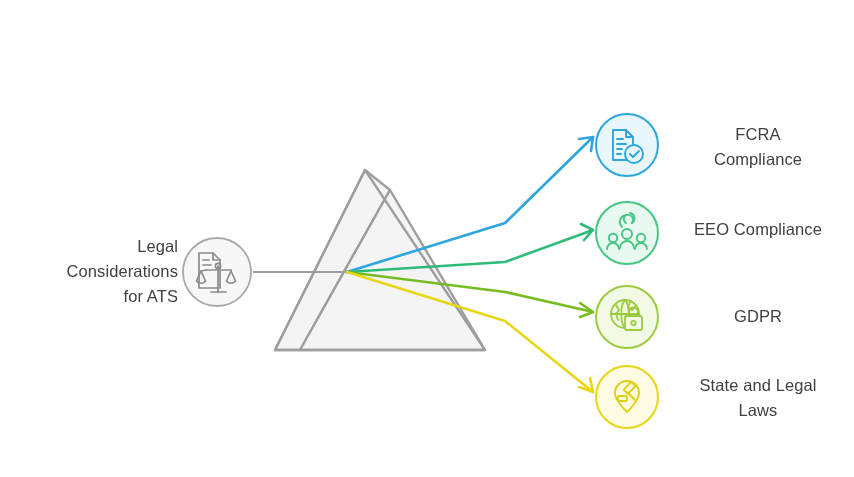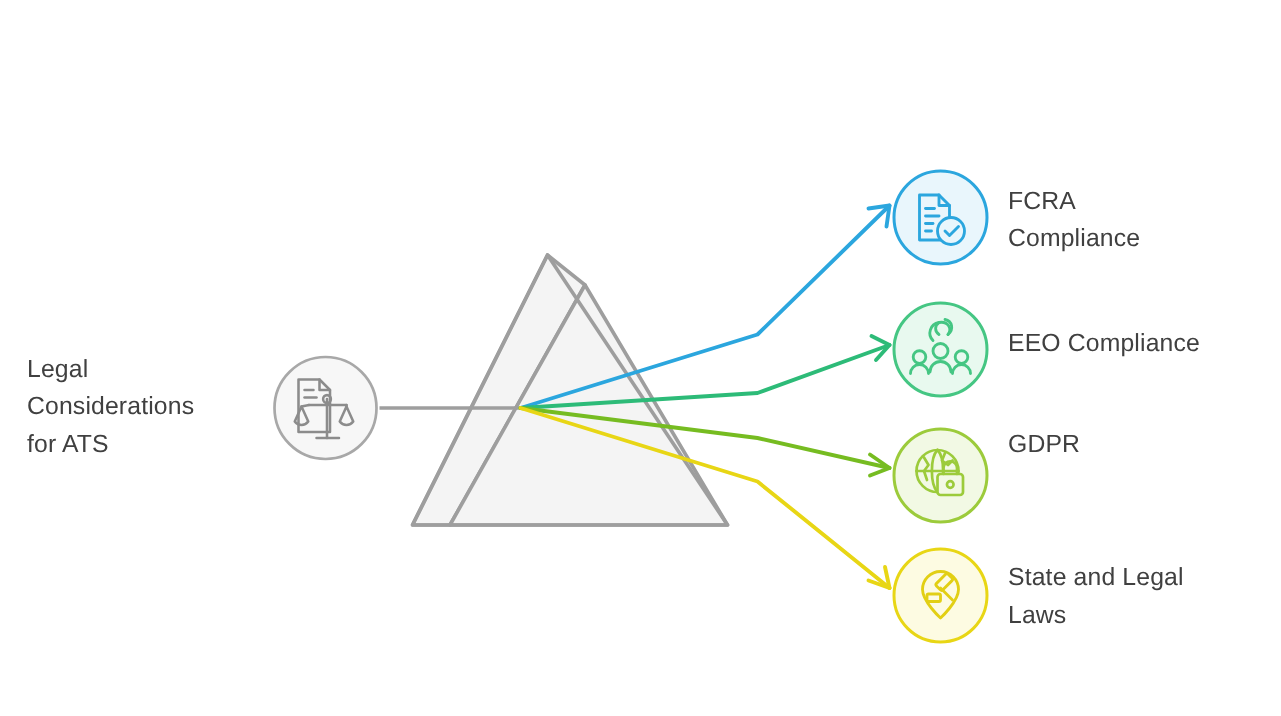--- a/index.html
+++ b/index.html
@@ -30,30 +30,30 @@
     color: #404040;
     font-size: 16.5px;
     line-height: 25px;
     letter-spacing: 0.1px;
     white-space: pre-line;
   }
   #source-label {
     left: 18px;
     top: 234px;
     width: 160px;
-    text-align: left;
+    text-align: right;
   }
   .branch-label {
     left: 672px;
     width: 172px;
-    text-align: left;
+    text-align: center;
   }
   #branch-label-0 { top: 122px; }
   #branch-label-1 { top: 217px; }
-  #branch-label-2 { top: 284px; }
+  #branch-label-2 { top: 304px; }
   #branch-label-3 { top: 373px; }
 </style>
 </head>
 <body>
 
 <div id="canvas">
 
   <svg id="diagram-svg" viewBox="0 0 854 477">
 
     <g>

